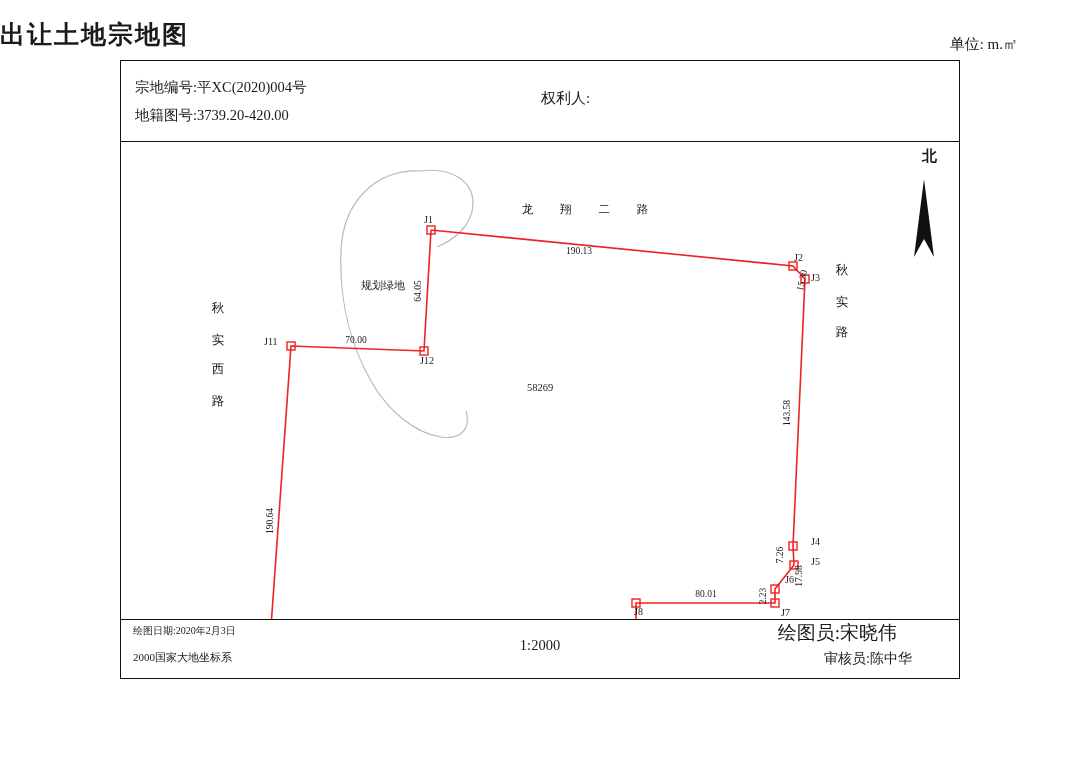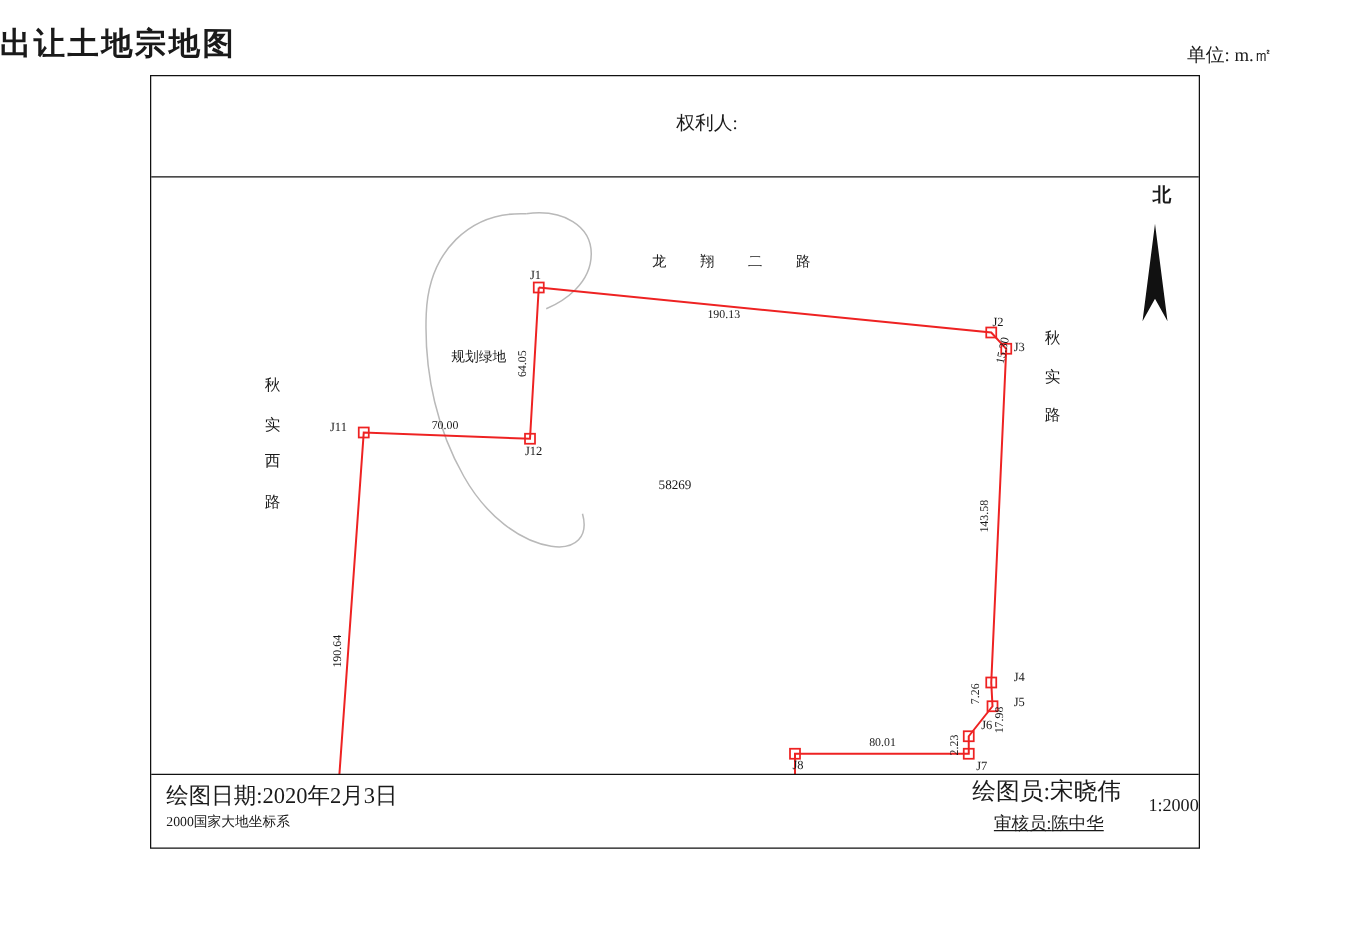--- a/index.html
+++ b/index.html
@@ -77,25 +77,25 @@
     font-family: Liberation Serif, serif;
   }
 
   .ftr {
     position: absolute;
     left: 0;
     right: 0;
     bottom: 0;
     height: 58px;
   }
-  .ftr-l1 { position: absolute; left: 12px; top: 4px;  font-size: 18px; }
+  .ftr-l1 { position: absolute; left: 12px; top: 4px;  font-size: 10px; }
   .ftr-l2 { position: absolute; left: 12px; top: 30px; font-size: 11px; }
-  .ftr-c  { position: absolute; left: 0; right: 0; top: 17px; text-align: right; font-size: 14.5px; }
+  .ftr-c  { position: absolute; left: 0; right: 0; top: 17px; text-align: center; font-size: 14.5px; }
   .ftr-r1 { position: absolute; right: 62px; top: 0;  font-size: 19px; }
-  .ftr-r2 { position: absolute; right: 76px; top: 30px; font-size: 14px; text-decoration: underline; }
+  .ftr-r2 { position: absolute; right: 47px; top: 30px; font-size: 14px; }
 
   
   .canvas {
     position: absolute;
     left: 0; right: 0;
     top: 80px; bottom: 58px;
     overflow: hidden;
   }
   svg.plot { display: block; }
 
@@ -131,20 +131,28 @@
 
   <div class="unit">
     <span>单位:</span>
     <span>m.㎡</span>
   </div>
 
   <div class="frame">
 
     <div class="hdr-line"></div>
 
+    <div class="hdr-left">
+      <div>
+        <span>宗地编号:</span><span>平XC(2020)004号</span>
+      </div>
+      <div>
+        <span>地籍图号:</span><span>3739.20-420.00</span>
+      </div>
+    </div>
 
     <div class="hdr-owner">
       <span>权利人:</span>
       <span></span>
     </div>
 
     <div class="canvas">
 
       <div class="north-label">北</div>
       <svg class="compass" viewBox="0 0 34 80">

